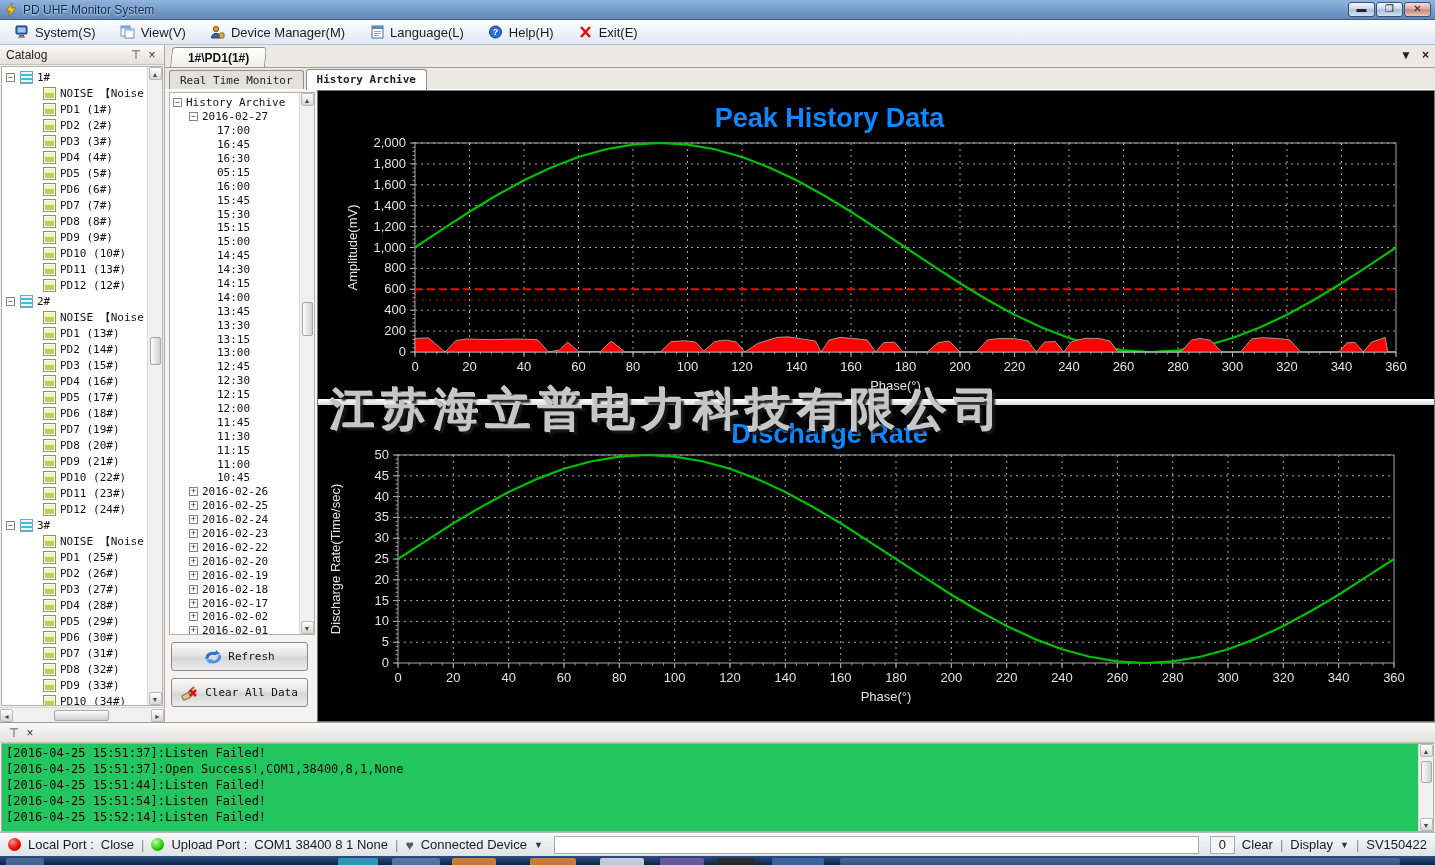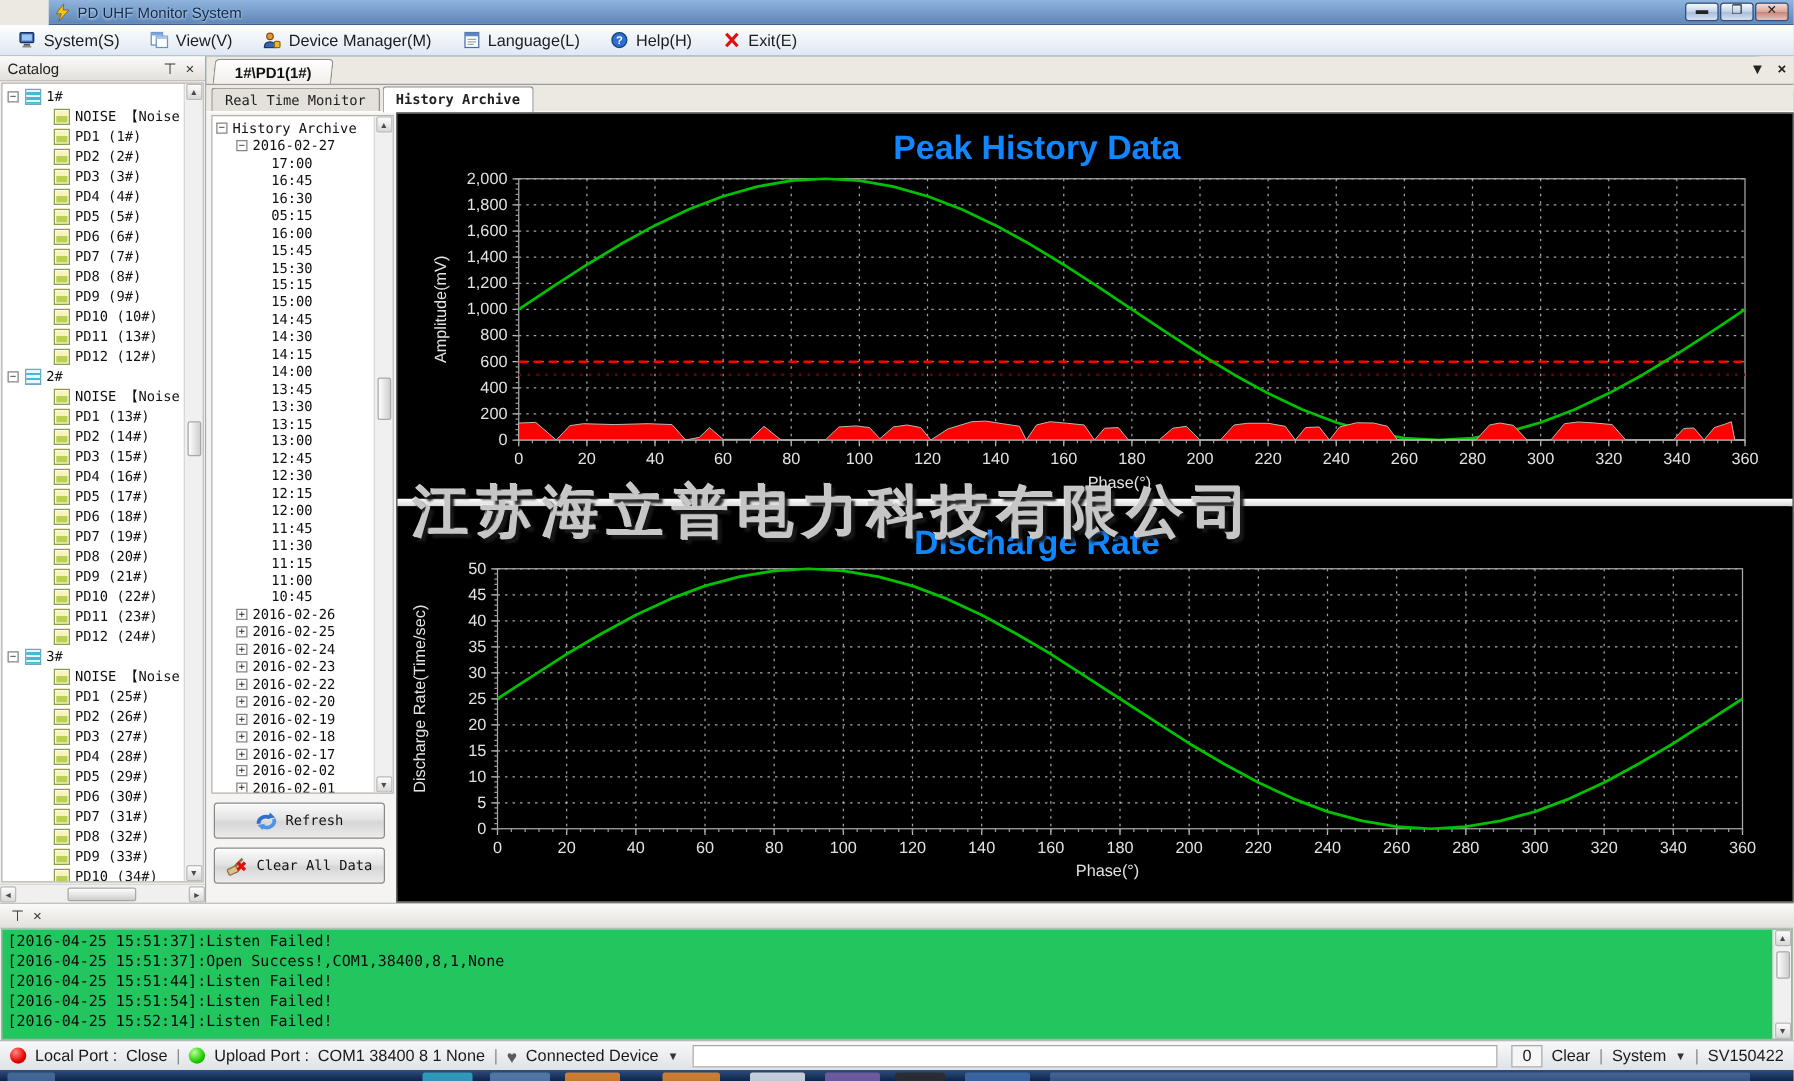--- a/index.html
+++ b/index.html
@@ -1,32 +1,32 @@
 <!DOCTYPE html>
 <html><head>
 <meta charset="utf-8">
 <style>
   * { margin:0; padding:0; box-sizing:border-box; }
   html,body { width:1435px; height:865px; overflow:hidden; font-family:"Liberation Sans", sans-serif; background:#ece9e2; }
 
   
-  .titlebar { height:20px; background:linear-gradient(#8fb4dd,#5e86b8); display:flex; align-items:center; padding:0 4px; border-bottom:1px solid #3d5f8c;margin-left:39px; }
+  .titlebar { height:20px; background:linear-gradient(#8fb4dd,#5e86b8); display:flex; align-items:center; padding:0 4px; border-bottom:1px solid #3d5f8c; }
   .titlebar .app-icon { width:14px; height:14px; margin-right:5px; }
   .titlebar .title { font-size:12px; color:#0d2a4d; text-shadow:0 1px 2px rgba(255,255,255,.8); flex:1; }
   .win-btns { display:flex; gap:1px; }
   .win-btn { width:27px; height:15px; border:1px solid #35517c; border-radius:3px; background:linear-gradient(#f5f9fd,#c3d4e9 48%,#a7bddb 52%,#d4e2f2); color:#222; font-size:10px; line-height:12px; text-align:center; cursor:default; }
   .win-btn.close { background:linear-gradient(#f7dcd6,#dba79c 48%,#c5877a 52%,#e8c2b8); }
 
   
   .menubar { height:25px; background:linear-gradient(#fdfefe,#dfe8f3); border-bottom:1px solid #b7c3d3; display:flex; align-items:center; padding-left:6px; gap:4px; }
   .menu-item { display:flex; align-items:center; gap:5px; font-size:13px; color:#1c1c1c; padding:2px 12px 2px 8px; border-radius:2px; }
   .mi-icon { width:16px; height:16px; display:inline-flex; align-items:center; justify-content:center; }
 
   
-  .main { height:677px; display:flex; background:#0c4a6e;border-radius:31px; }
+  .main { height:677px; display:flex; background:#8b5cf6; }
 
   
   .catalog { width:165px; border-right:1px solid #a9a9a9; display:flex; flex-direction:column; background:#f0efee; }
   .panel-header { height:20px; display:flex; align-items:center; padding:0 4px 0 6px; font-size:12px; color:#222; background:linear-gradient(#fafafa,#e3e1dc); border-bottom:1px solid #c6c3bc; }
   .panel-header .ph-title { flex:1; }
   .ph-btn { width:16px; text-align:center; font-size:12px; color:#333; }
   .catalog-body { flex:1; display:flex; background:#fff; border:1px solid #b4b0a8; margin:1px; overflow:hidden; }
   .catalog-tree { flex:1; overflow:hidden; padding:2px 0 0 4px; font-family:"DejaVu Sans Mono", monospace; font-size:11px; color:#111; }
   .tree-row { display:flex; align-items:center; height:16px; white-space:nowrap; }
   .tree-row .lbl { padding-left:4px; }
@@ -1057,21 +1057,21 @@
   <span>Upload Port :</span>
   <span>COM1 38400 8 1 None</span>
   <span class="sep">|</span>
   <span class="heart">♥</span>
   <span>Connected Device</span>
   <span class="drop">▼</span>
   <span class="status-spacer"></span>
   <span class="counter-box">0</span>
   <span>Clear</span>
   <span class="sep">|</span>
-  <span>System</span>
+  <span>Display</span>
   <span class="drop">▼</span>
   <span class="sep">|</span>
   <span>SV150422</span>
 </div>
 
 <div class="taskbar">
   <div class="tb-icon" style="left:6px;width:38px;background:#4a6f9e;"></div>
   <div class="tb-icon" style="left:338px;width:40px;background:#35a8c8;"></div>
   <div class="tb-icon" style="left:392px;width:48px;background:#5a7fae;"></div>
   <div class="tb-icon" style="left:452px;width:44px;background:#e8882a;"></div>

